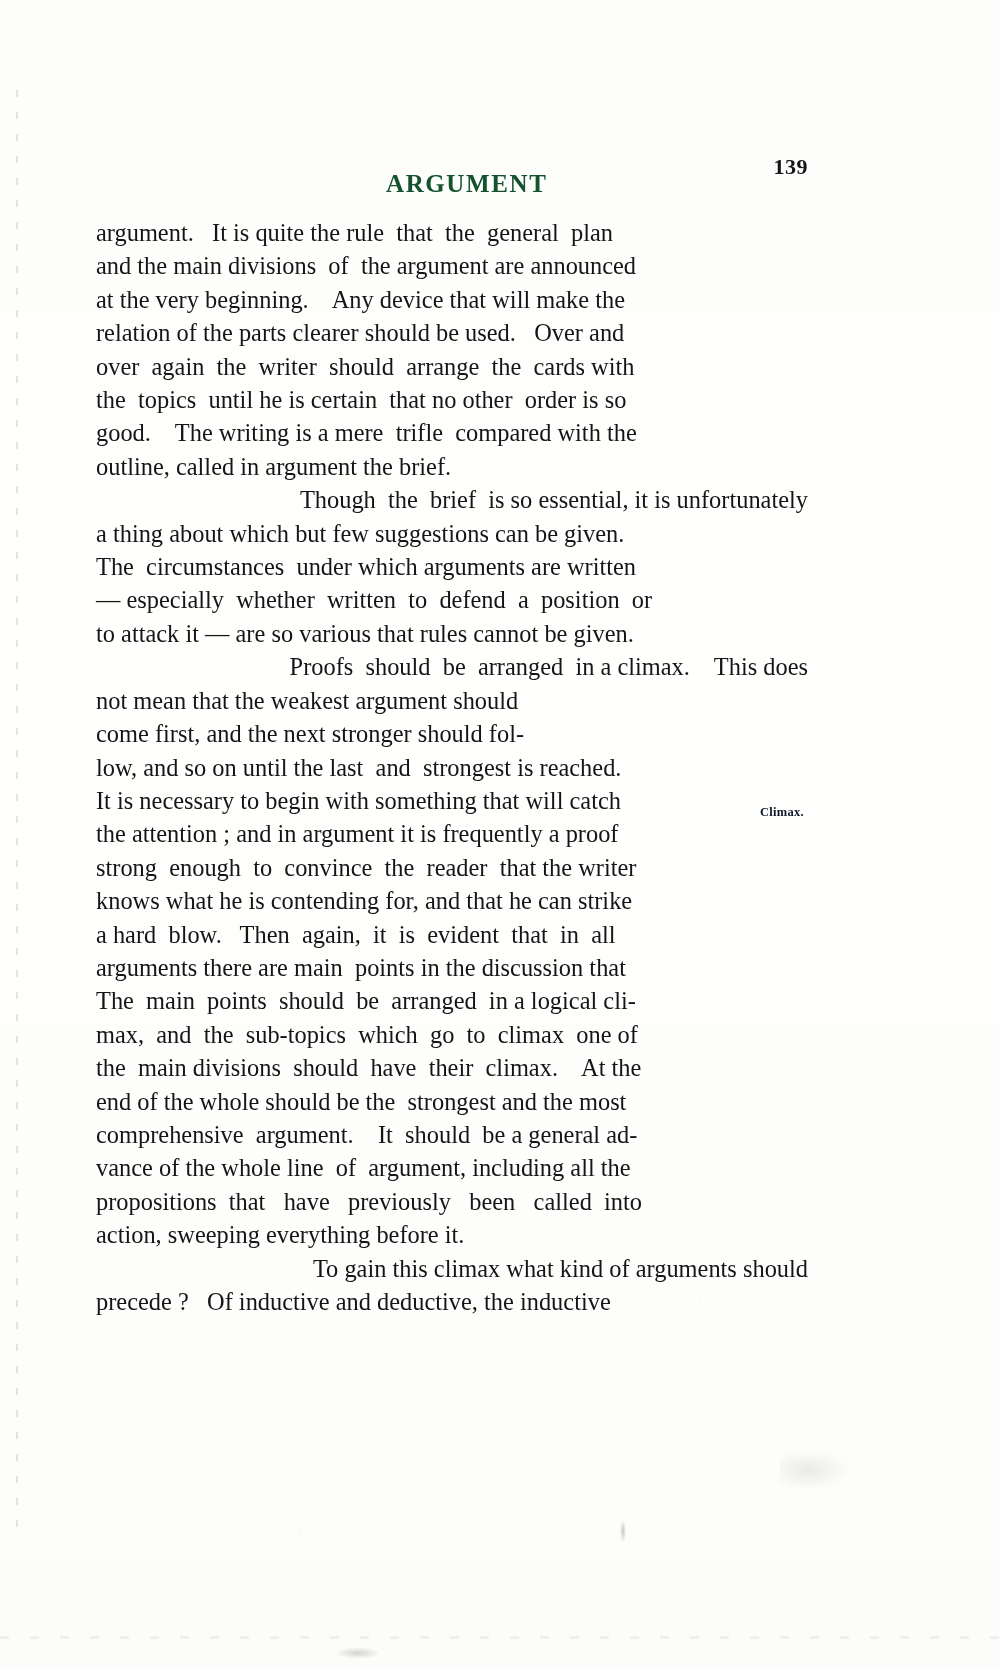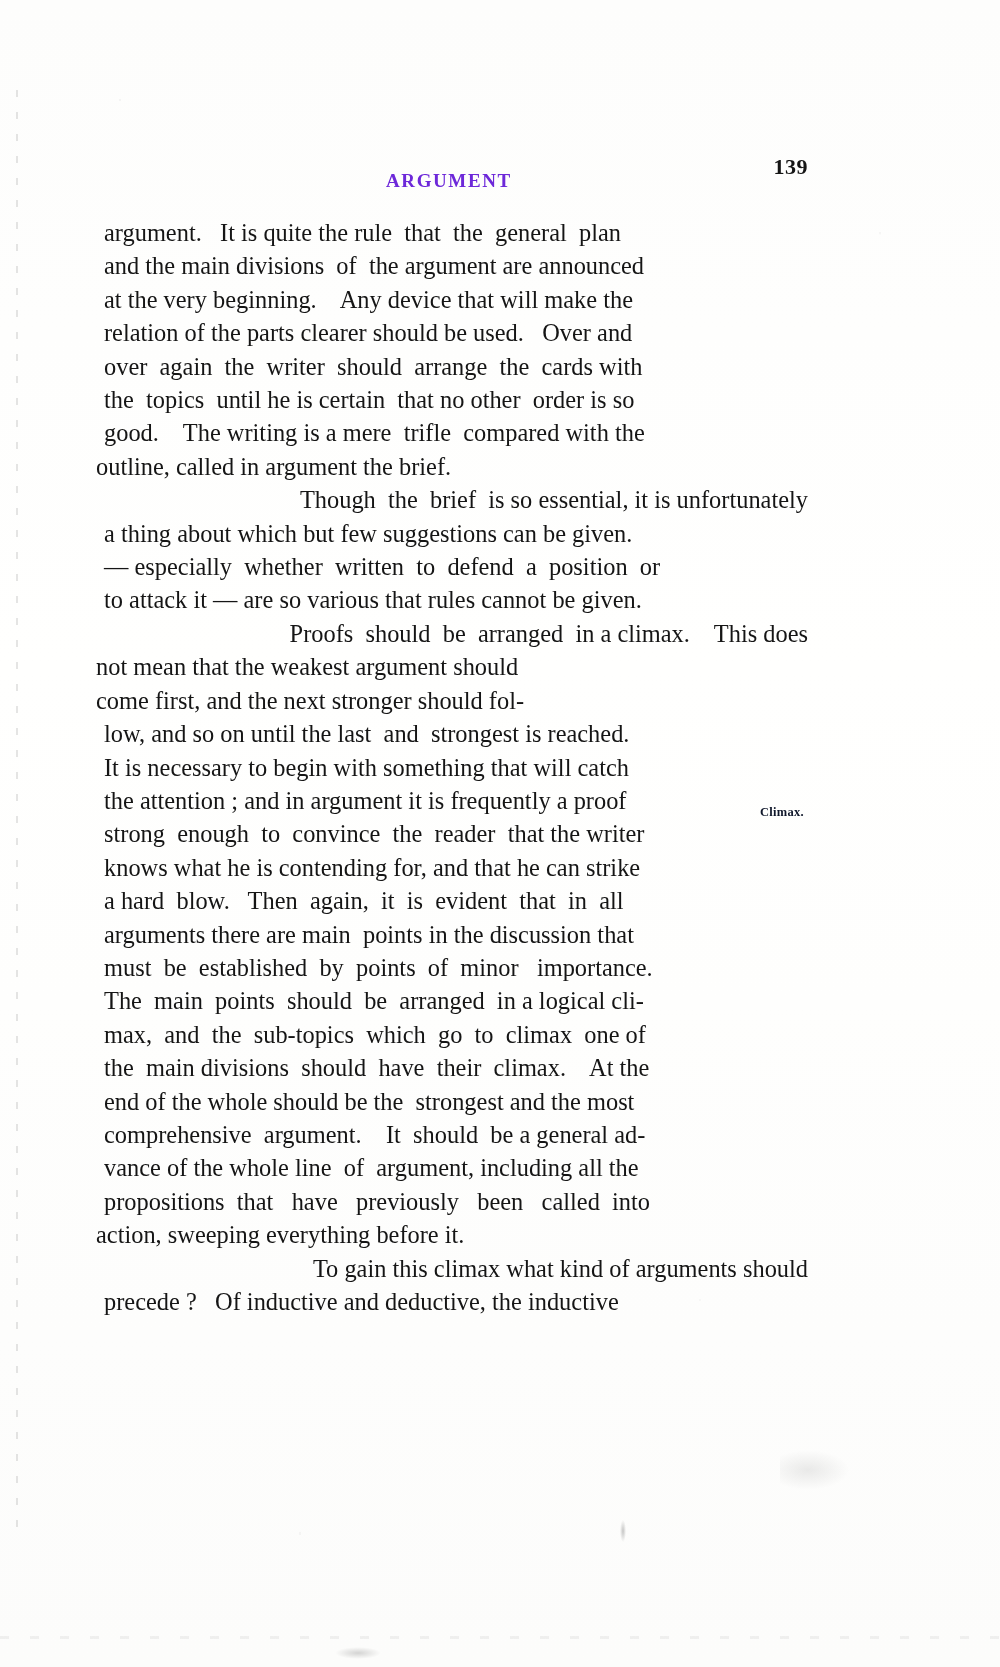--- a/index.html
+++ b/index.html
@@ -64,24 +64,24 @@
   
   .running-head {
     position: relative;
     height: 44px;
   }
   .running-head .head-title {
     position: absolute;
     left: 290px;
     top: 20px;
     font-family: "Liberation Serif", serif;
-    font-size: 19px;
+    font-size: 25px;
     letter-spacing: 1.6px;
     font-weight: 700;
-    color: #6d28d9;
+    color: #14532d;
   }
   .running-head .folio {
     position: absolute;
     right: 0;
     top: 4px;
     font-size: 22px;
     font-weight: 700;
     letter-spacing: 0.5px;
     color: #151515;
   }
@@ -99,21 +99,20 @@
     display: block;
   }
   .line {
     display: block;
     white-space: nowrap;
   }
   .line.spread {
     display: flex;
     justify-content: space-between;
     white-space: normal;
-    margin-left: 8px;
   }
   .line.spread > span { white-space: pre; }
   .indent {
     display: inline-block;
     width: 34px;
   }
   .marginal-note {
     position: absolute;
     right: -6px;
     font-size: 12.5px;
@@ -175,20 +174,23 @@
 
     <div class="lines">
       <div class="line spread">
           <span class="indent"></span>
           <span>Though  the  brief  is so essential, it is unfortunately</span>
         </div>
       <div class="line spread">
           <span>a thing about which but few suggestions can be given.</span>
         </div>
       <div class="line spread">
+          <span>The  circumstances  under which arguments are written</span>
+        </div>
+      <div class="line spread">
           <span>— especially  whether  written  to  defend  a  position  or</span>
         </div>
       <div class="line spread">
           <span>to attack it — are so various that rules cannot be given.</span>
         </div>
     </div>
 
     <div class="lines">
       <div class="line spread">
           <span class="indent"></span>
@@ -211,23 +213,20 @@
       <div class="line spread">
           <span>knows what he is contending for, and that he can strike</span>
         </div>
       <div class="line spread">
           <span>a hard  blow.   Then  again,  it  is  evident  that  in  all</span>
         </div>
       <div class="line spread">
           <span>arguments there are main  points in the discussion that</span>
         </div>
       <div class="line spread">
-          <span>must  be  established  by  points  of  minor   importance.</span>
-        </div>
-      <div class="line spread">
           <span>The  main  points  should  be  arranged  in a logical cli-</span>
         </div>
       <div class="line spread">
           <span>max,  and  the  sub-topics  which  go  to  climax  one of</span>
         </div>
       <div class="line spread">
           <span>the  main divisions  should  have  their  climax.    At the</span>
         </div>
       <div class="line spread">
           <span>end of the whole should be the  strongest and the most</span>

